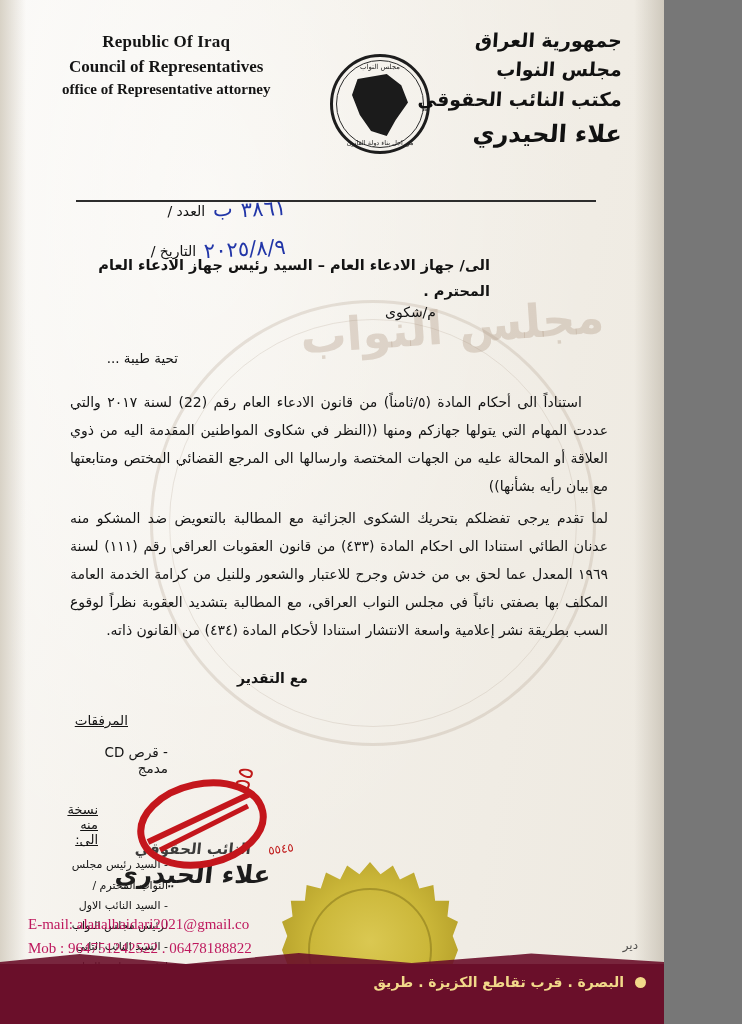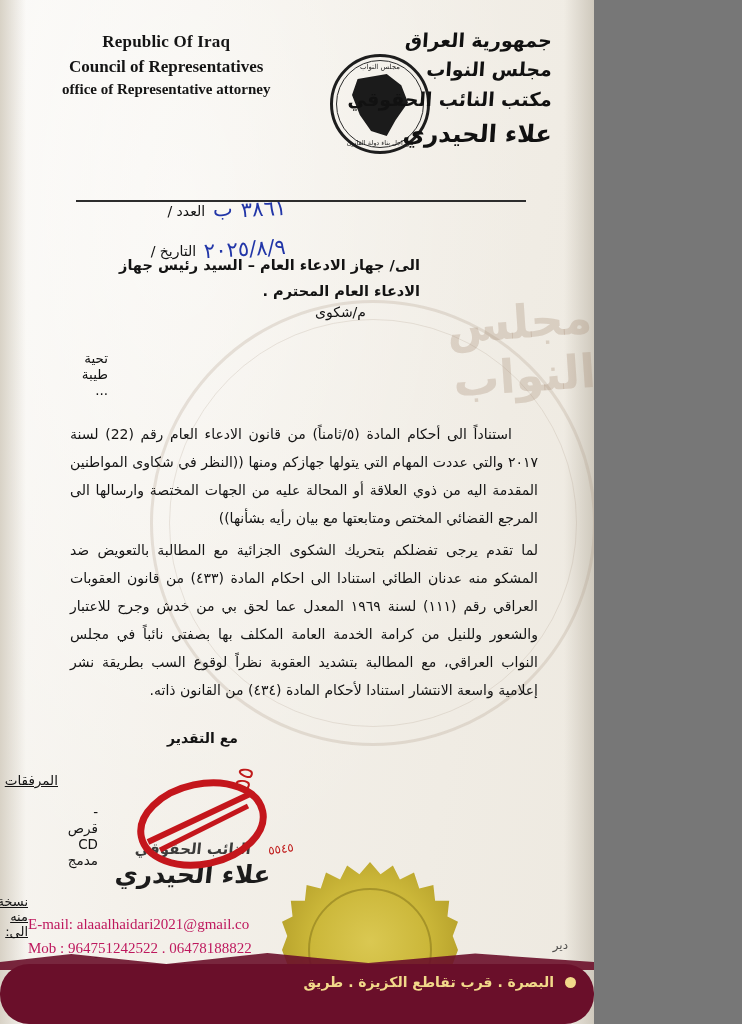--- a/index.html
+++ b/index.html
@@ -2,21 +2,21 @@
 <html><head>
 <meta charset="utf-8">
 <style>
   html, body {
     margin: 0;
     padding: 0;
     background: #777;
   }
   .page {
     position: relative;
-    width: 594px;
+    width: 664px;
     height: 1024px;
     background: #f3f0ea;
     overflow: hidden;
     font-family: "Liberation Serif", serif;
     color: #1a1a1a;
   }
   
   .paper-shade {
     position: absolute;
     inset: 0;
@@ -329,21 +329,20 @@
 
   
   .footer-band {
     position: absolute;
     left: 0;
     right: 0;
     bottom: 0;
     height: 60px;
     background: #6a0f2a;
     color: #fff;
-    border-radius: 29px;
   }
   .footer-wave {
     position: absolute;
     left: 0; right: 0; top: -14px;
     height: 20px;
     background: #6a0f2a;
     clip-path: polygon(0 60%, 12% 20%, 28% 70%, 45% 15%, 62% 65%, 80% 18%, 100% 60%, 100% 100%, 0 100%);
     opacity: .9;
   }
   .footer-ar {

